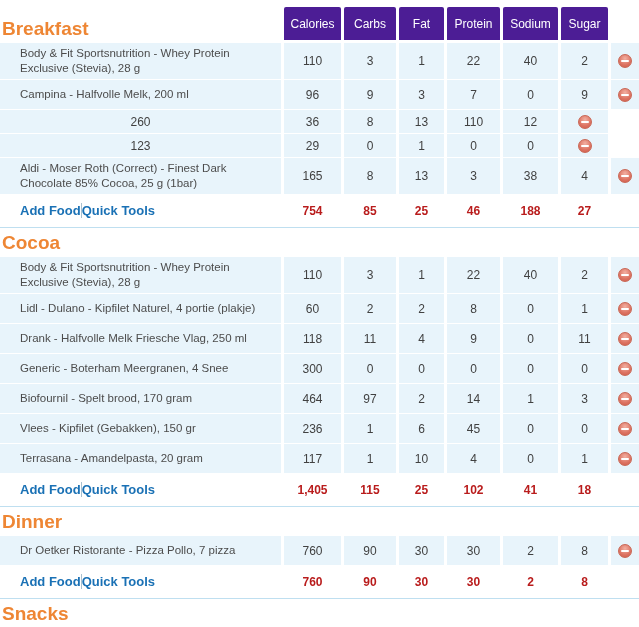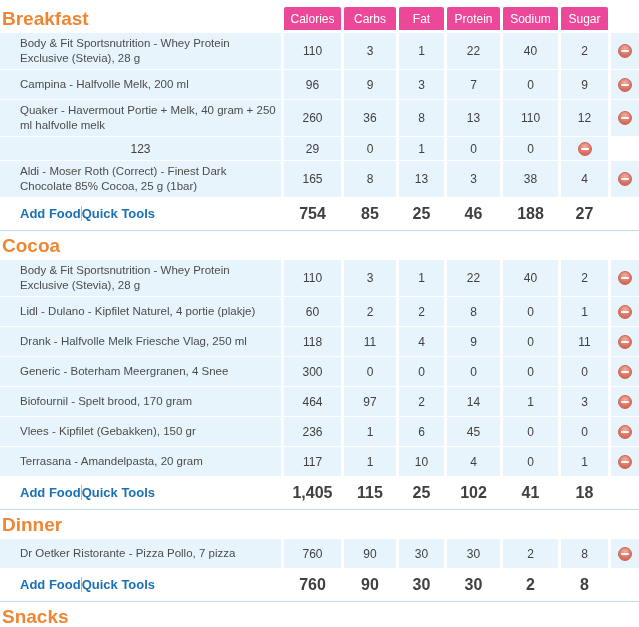--- a/index.html
+++ b/index.html
@@ -25,24 +25,24 @@
   .title-cell { background: transparent; display: flex; align-items: flex-end; }
   .sec-title {
     margin: 0;
     padding-left: 2px;
     color: #EE8634;
     font-size: 19px;
     font-weight: bold;
     line-height: 22px;
   }
   .hbtn {
-    background: #ec4899;
+    background: #4c1d95;
     color: #ffffff;
     font-size: 12px;
-    height: 23px;
+    height: 33px;
     display: flex;
     align-items: center;
     justify-content: center;
     border-radius: 2px 2px 0 0;
     cursor: pointer;
   }
   .row { margin-bottom: 1px; }
   .cell {
     background: #E8F4FB;
     display: flex;
@@ -77,21 +77,21 @@
   .addfood .desc { gap: 0; }
   .link {
     color: #1A71B5;
     font-weight: bold;
     font-size: 13px;
     text-decoration: none;
     cursor: pointer;
     white-space: nowrap;
   }
   .sep { width: 1px; height: 15px; background: #A9C0CF; }
-  .addfood .num { color: #404040; font-weight: bold; font-size: 16px; }
+  .addfood .num { color: #b91c1c; font-weight: bold; font-size: 12px; }
 </style>
 </head>
 <body>
 
 <div id="app">
 
   <div id="sections">
       <section class="section">
         <div class="frow head">
           <div class="title-cell">
@@ -126,21 +126,20 @@
           <div class="cell num">7</div>
           <div class="cell num">0</div>
           <div class="cell num">9</div>
           <div class="cell del">
             <span class="del-btn">
               <span class="del-bar"></span>
             </span>
           </div>
         </div>
         <div class="frow row">
-          <div class="cell desc">Quaker - Havermout Portie + Melk, 40 gram + 250 ml halfvolle melk</div>
           <div class="cell num">260</div>
           <div class="cell num">36</div>
           <div class="cell num">8</div>
           <div class="cell num">13</div>
           <div class="cell num">110</div>
           <div class="cell num">12</div>
           <div class="cell del">
             <span class="del-btn">
               <span class="del-bar"></span>
             </span>

